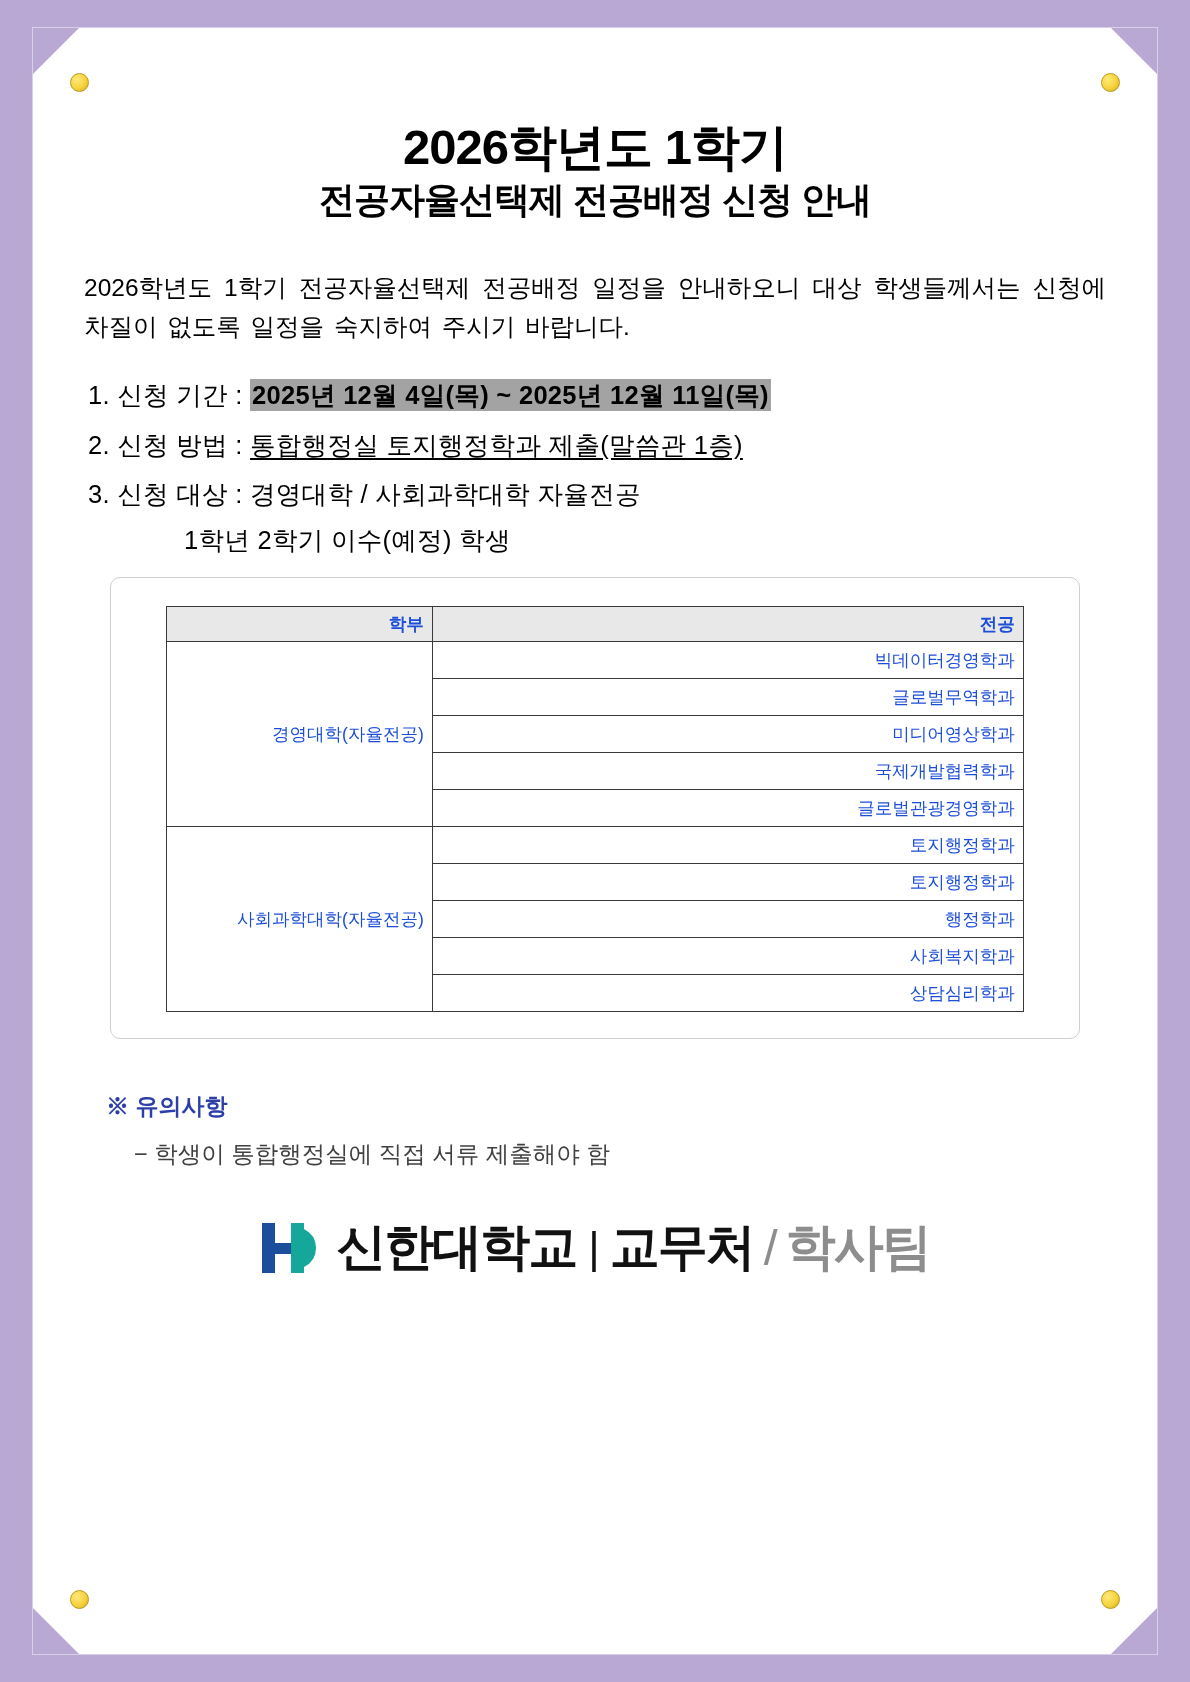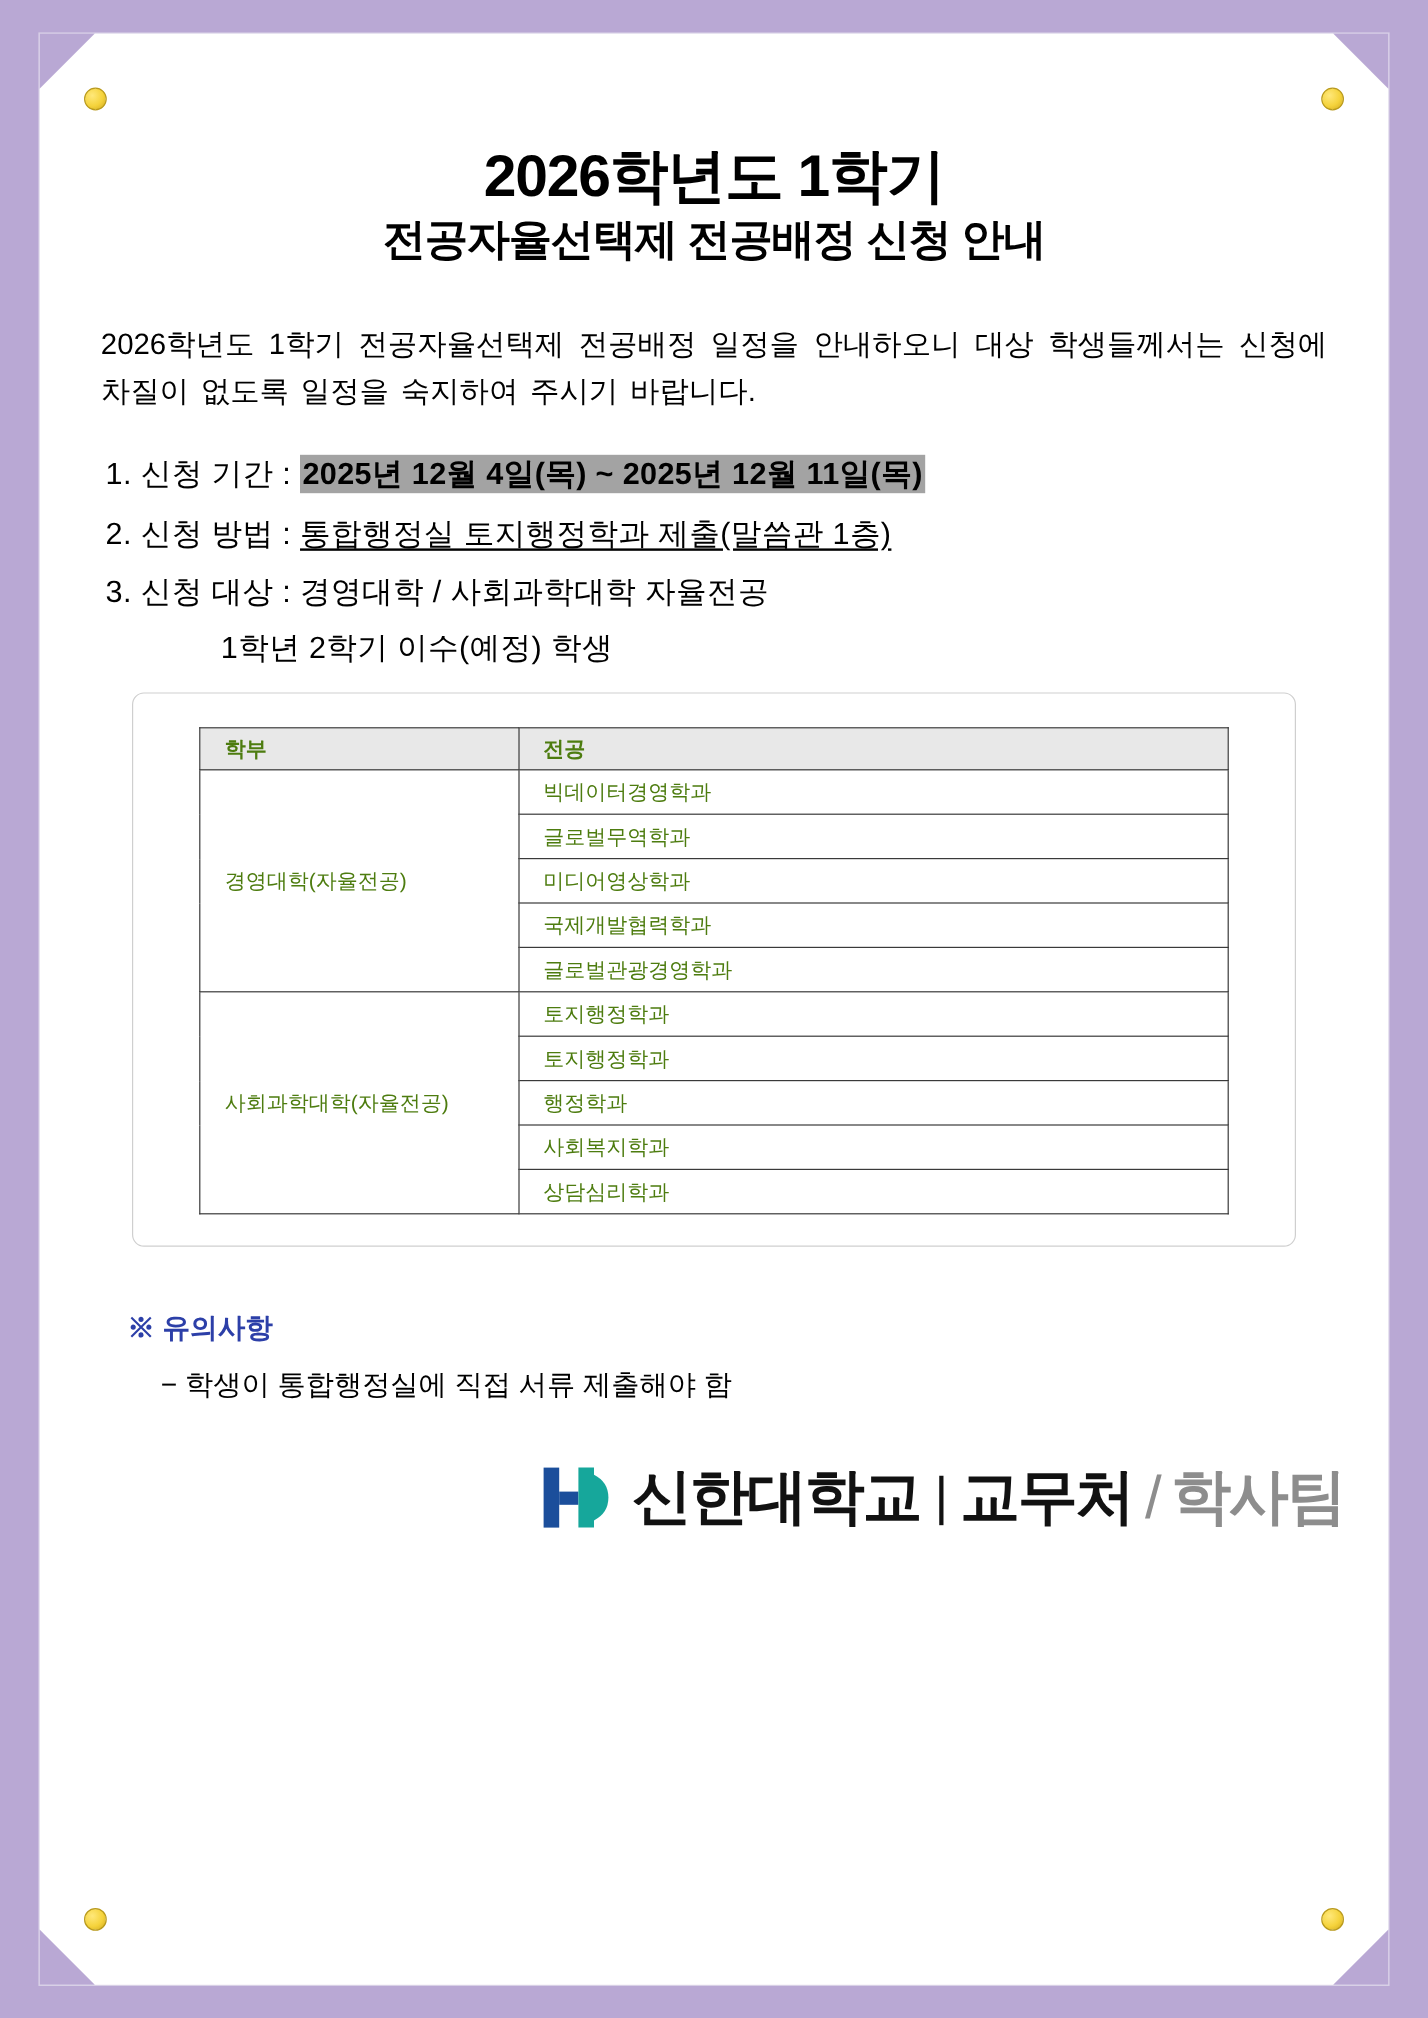--- a/index.html
+++ b/index.html
@@ -139,24 +139,24 @@
   }
   table.majors {
     border-collapse: collapse;
     width: 92%;
     margin: 0 auto;
     table-layout: fixed;
   }
   table.majors th, table.majors td {
     border: 1px solid #3a3a3a;
     font-size: 17.5px;
-    text-align: left;
-    color: #4d7c0f;
+    text-align: right;
+    color: #1d4ed8;
     height: 36px;
-    padding: 0 20px;
+    padding: 0 8px;
   }
   table.majors th {
     background: #e8e8e8;
     font-weight: bold;
     height: 34px;
   }
   table.majors td.dept {
     font-size: 17.5px;
   }
   col.c1 { width: 31%; }
@@ -164,36 +164,36 @@
 
   .notice-head {
     margin: 52px 0 0 36px;
     font-size: 23px;
     color: #2c3fa8;
     font-weight: bold;
   }
   .notice-line {
     margin: 16px 0 0 64px;
     font-size: 23.5px;
-    color: #000000;
+    color: #404040;
   }
   .notice-line2 {
     margin: 12px 0 0 86px;
     font-size: 23.5px;
     color: #000;
     text-decoration: underline;
     text-underline-offset: 5px;
   }
 
   
   .footer {
     margin-top: 44px;
     display: flex;
     align-items: center;
-    justify-content: flex-end;
+    justify-content: center;
     gap: 14px;
   }
   .logo-mark {
     position: relative;
     width: 62px;
     height: 58px;
     flex: none;
   }
   .logo-text {
     font-size: 50px;

